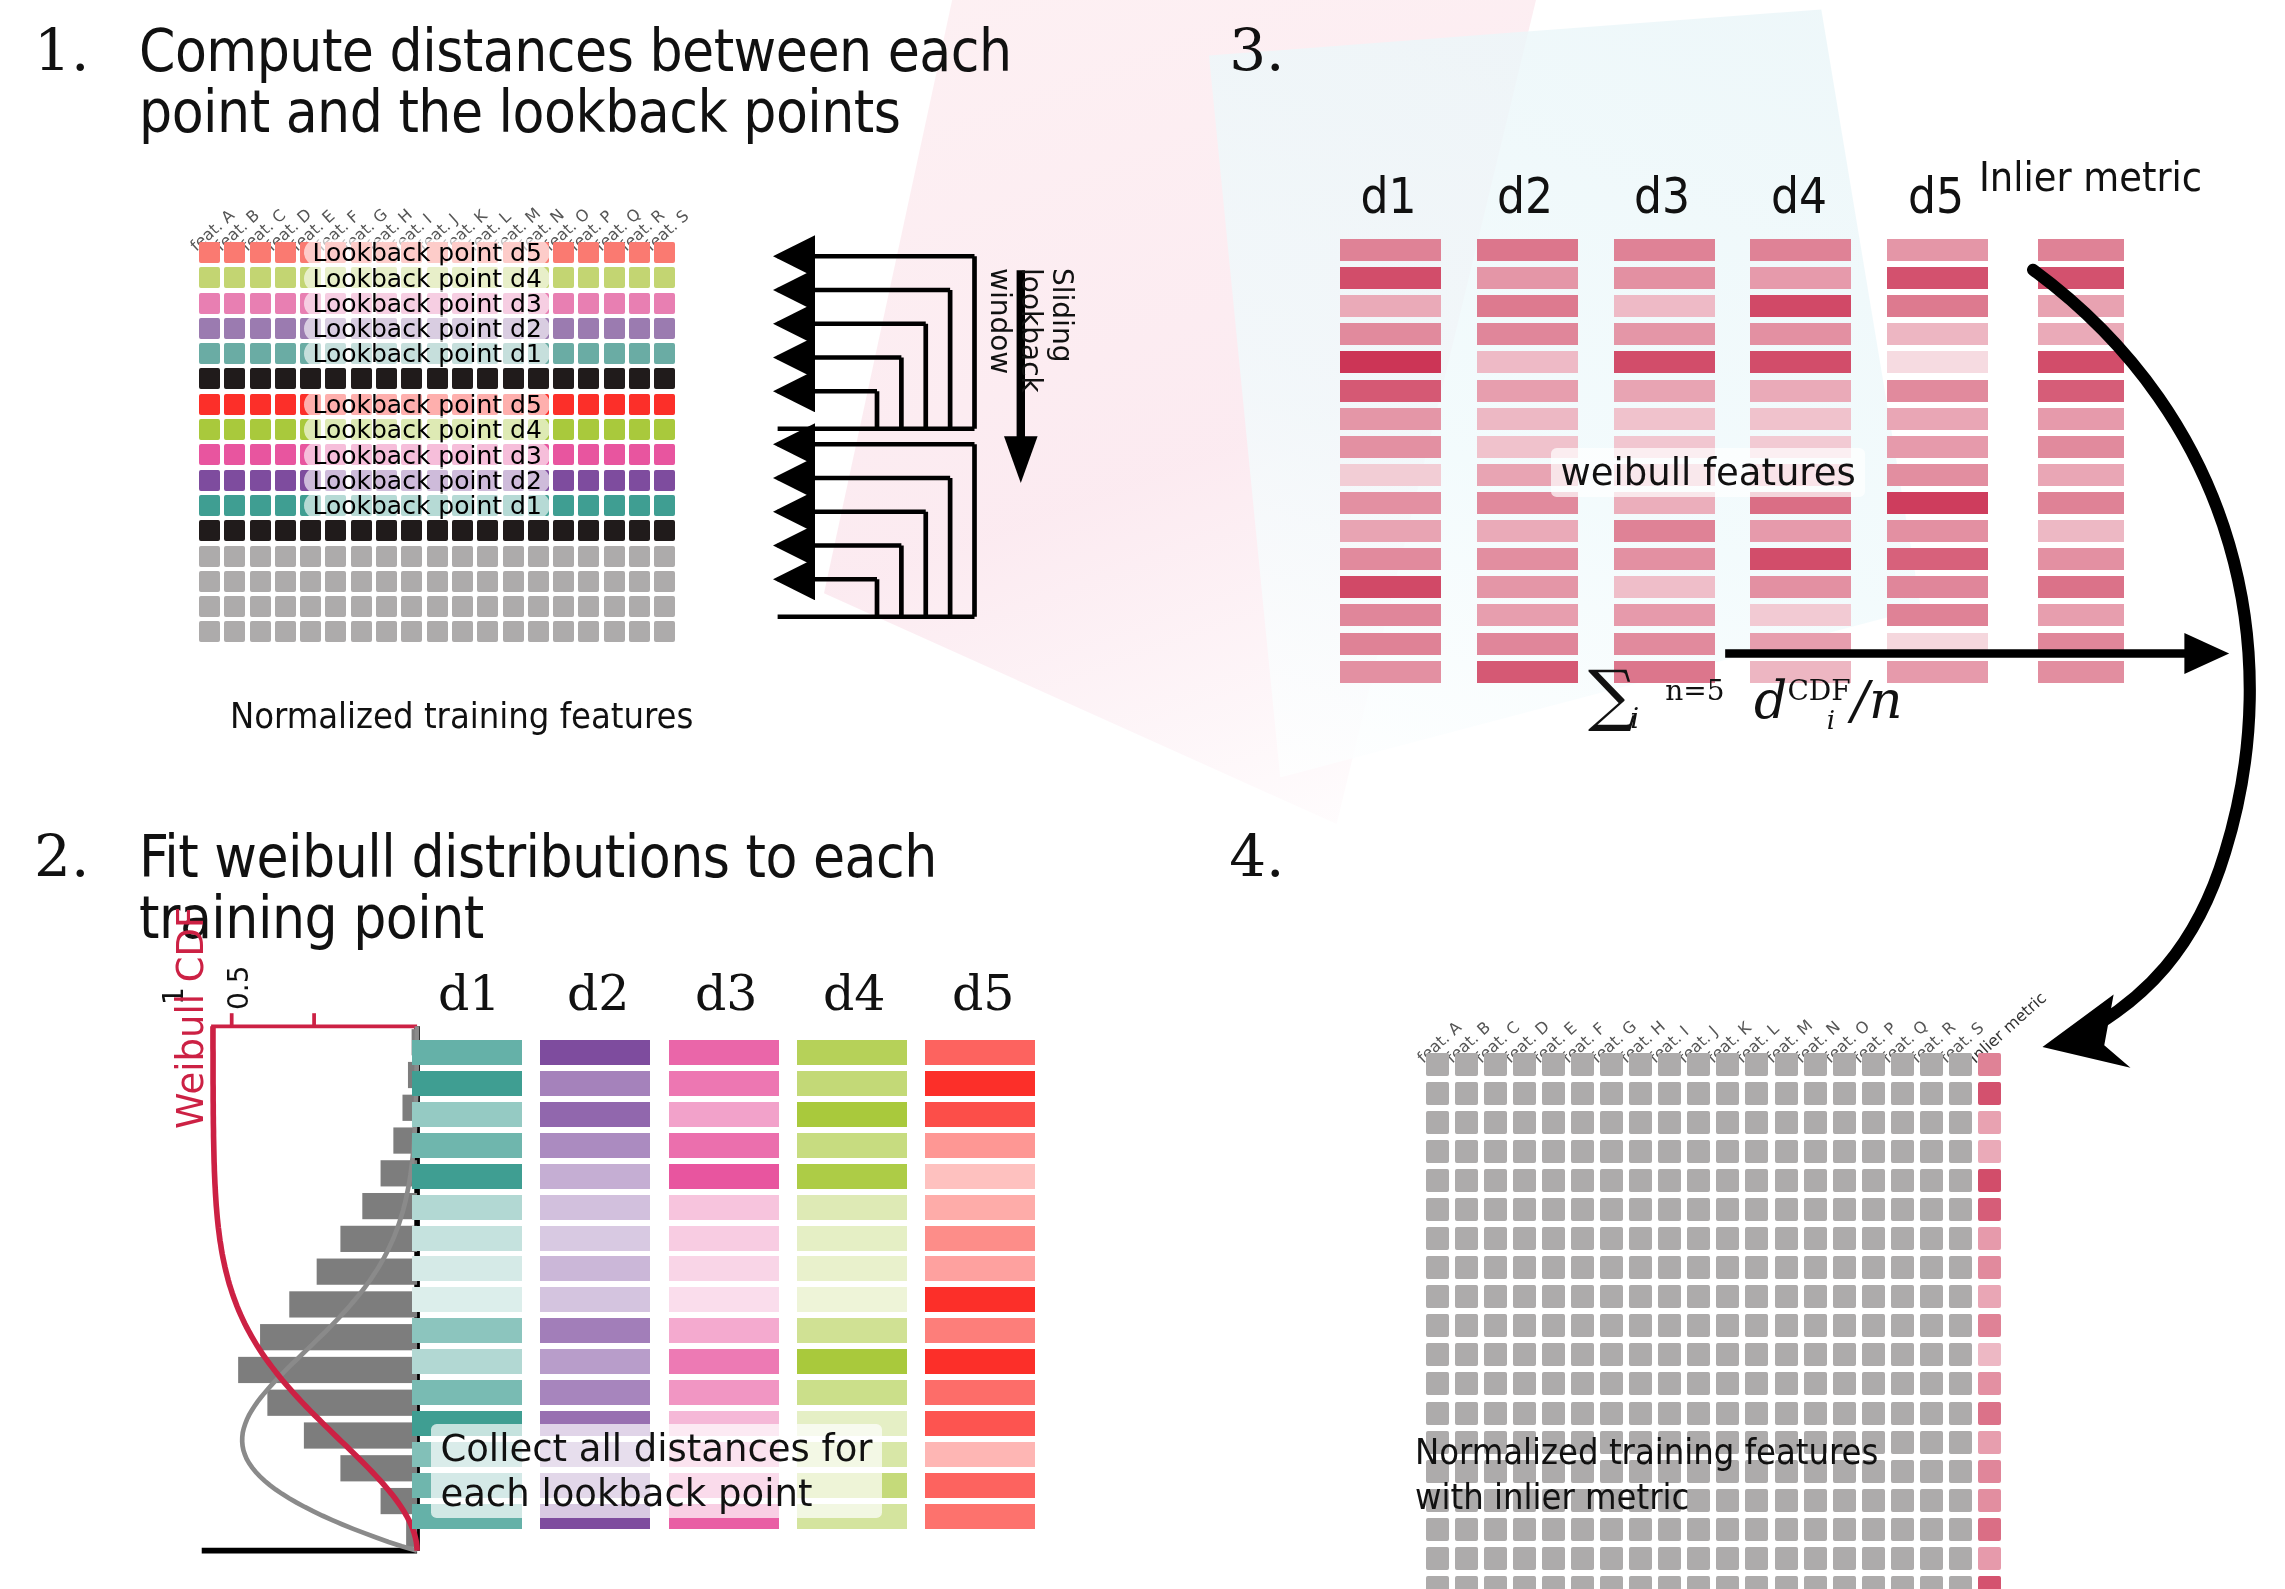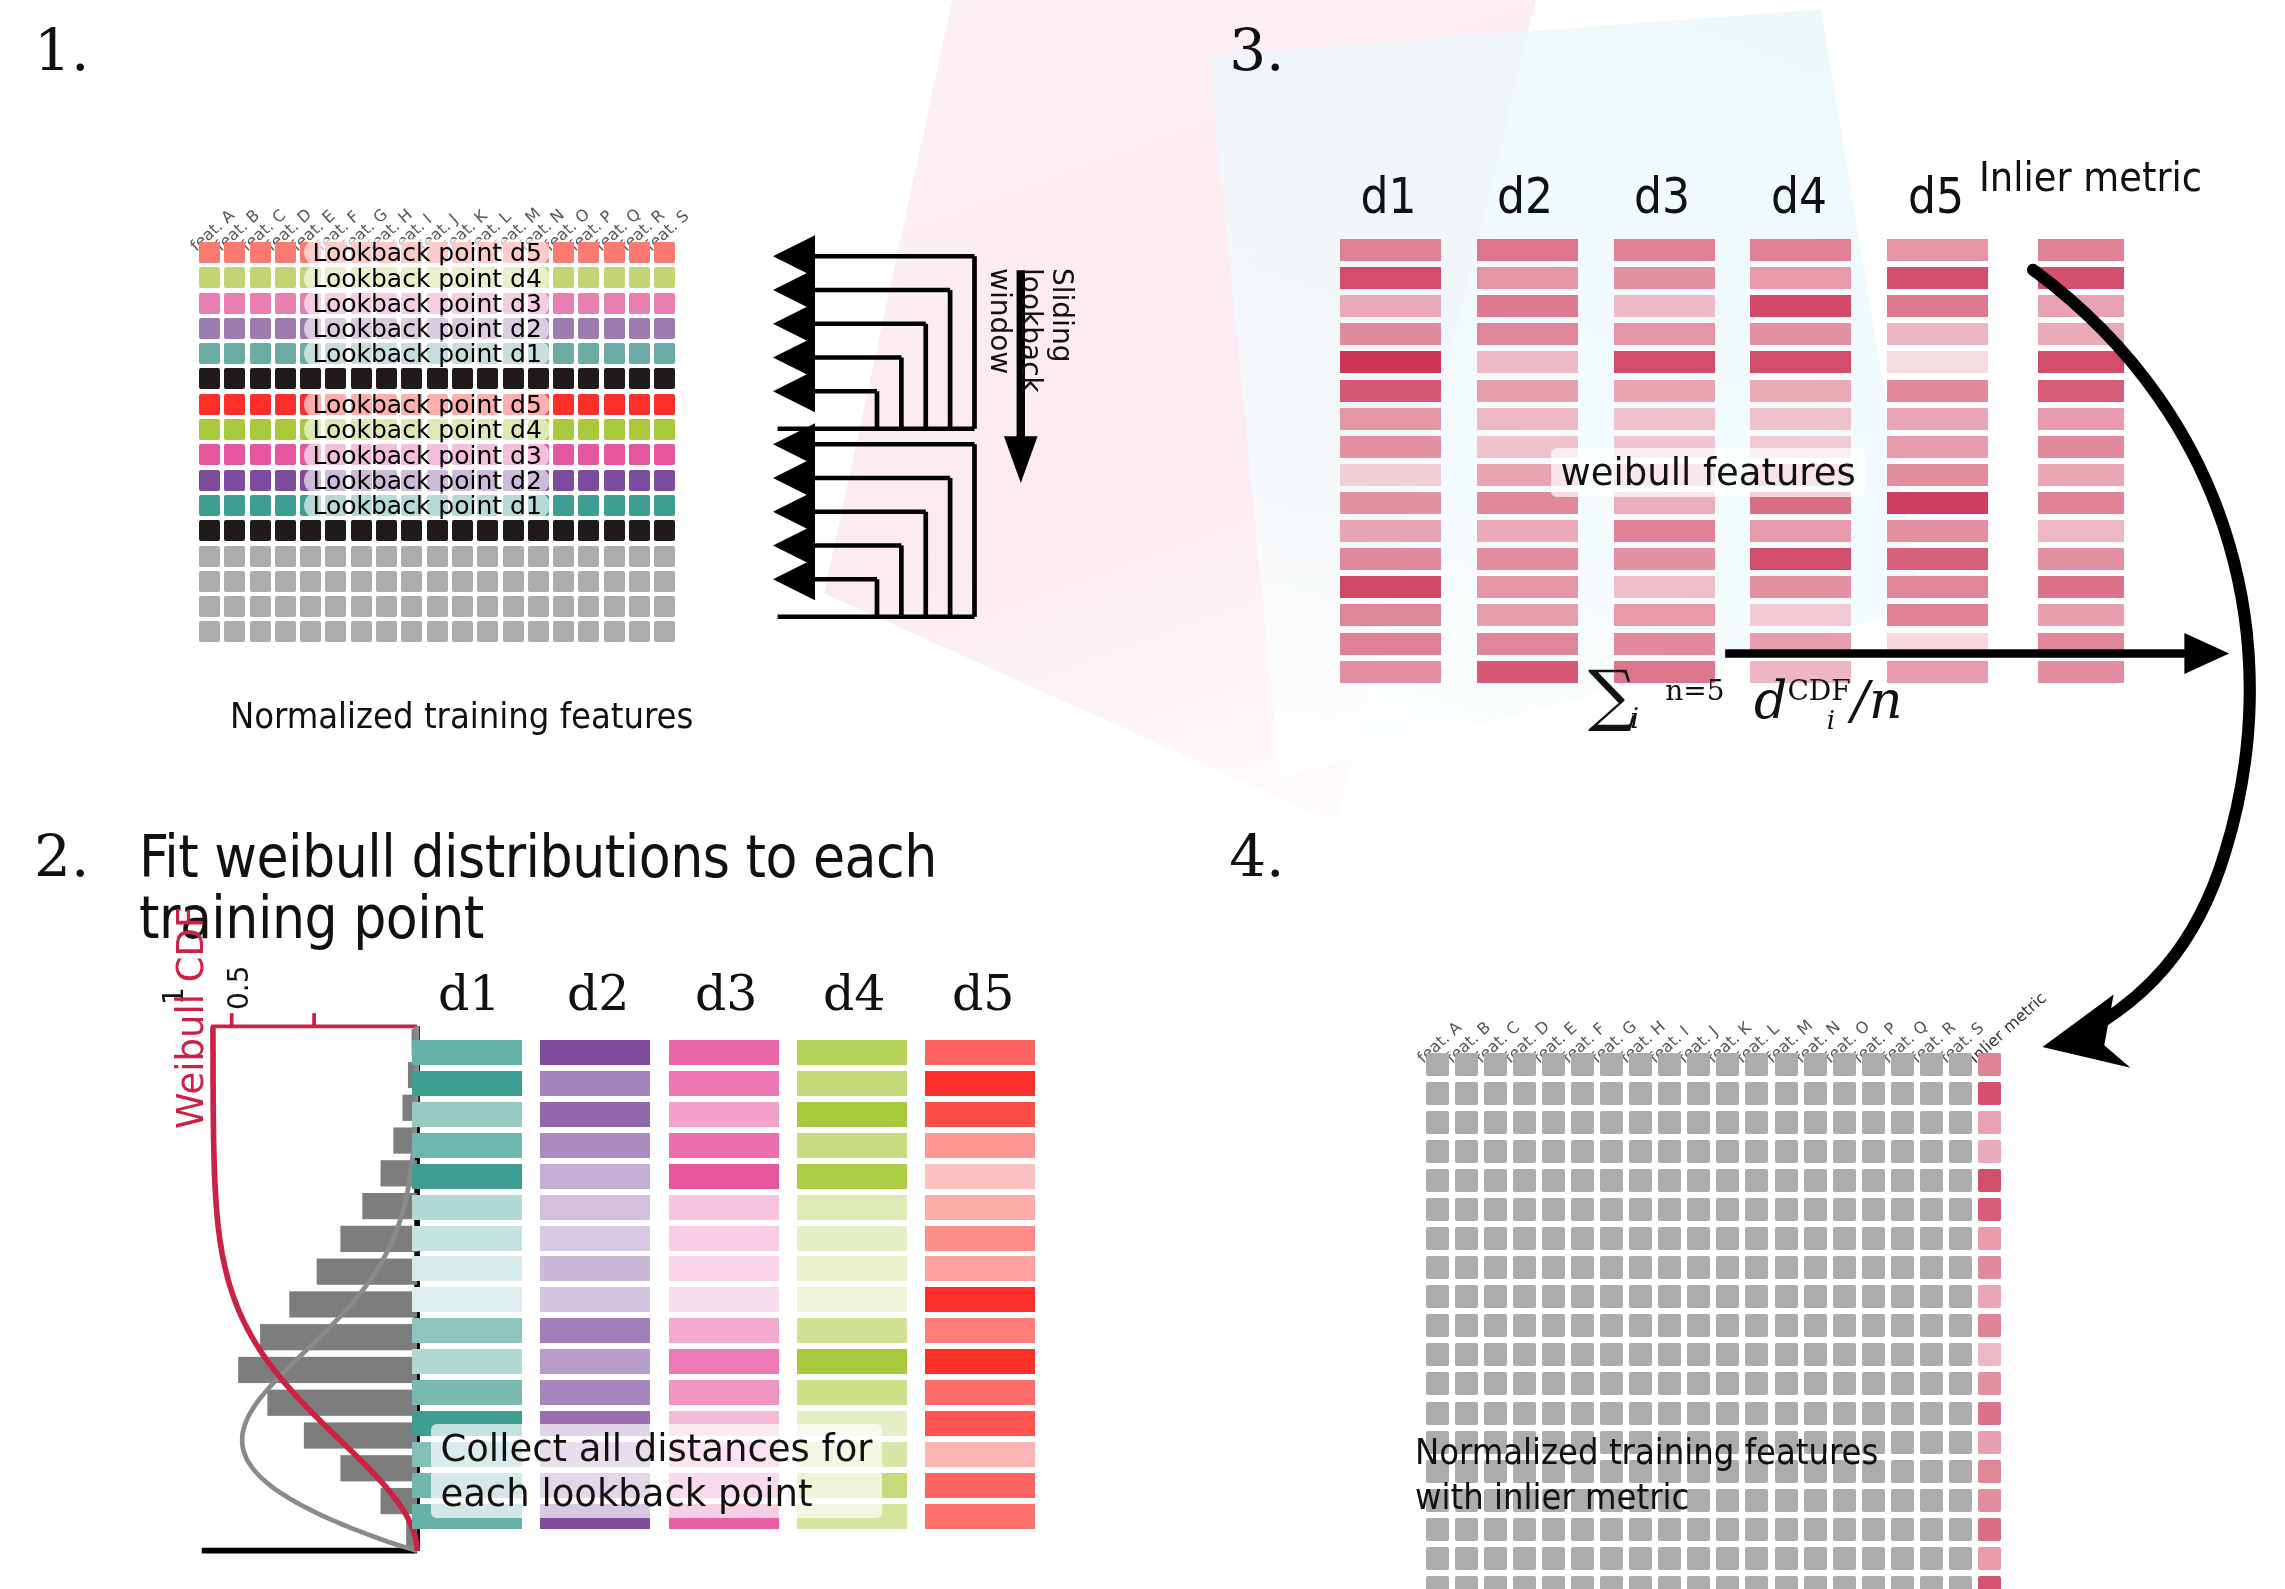--- a/index.html
+++ b/index.html
@@ -51,20 +51,22 @@
   svg{position:absolute;overflow:visible;}
 </style>
 </head>
 <body>
 
 <div class="wm wm-pink"></div>
 <div class="wm wm-blue"></div>
 
 <div class="panel" style="left:0;top:0;width:1143px;height:787px;">
   <div class="step-num" style="left:34px;top:20.6px;">1.</div>
+  <div class="step-title" style="left:139px;top:20.6px;width:918px;">Compute distances between each
+point and the lookback points</div>
 
   <div class="featlabels" id="p1-featlabels" style="left:199px;top:236px;">
       <div class="featlab" style="left: 0px; top: 0px;">feat. A</div>
       <div class="featlab" style="left: 25px; top: 0px;">feat. B</div>
       <div class="featlab" style="left: 51px; top: 0px;">feat. C</div>
       <div class="featlab" style="left: 76px; top: 0px;">feat. D</div>
       <div class="featlab" style="left: 101px; top: 0px;">feat. E</div>
       <div class="featlab" style="left: 126px; top: 0px;">feat. F</div>
       <div class="featlab" style="left: 152px; top: 0px;">feat. G</div>
       <div class="featlab" style="left: 177px; top: 0px;">feat. H</div>

